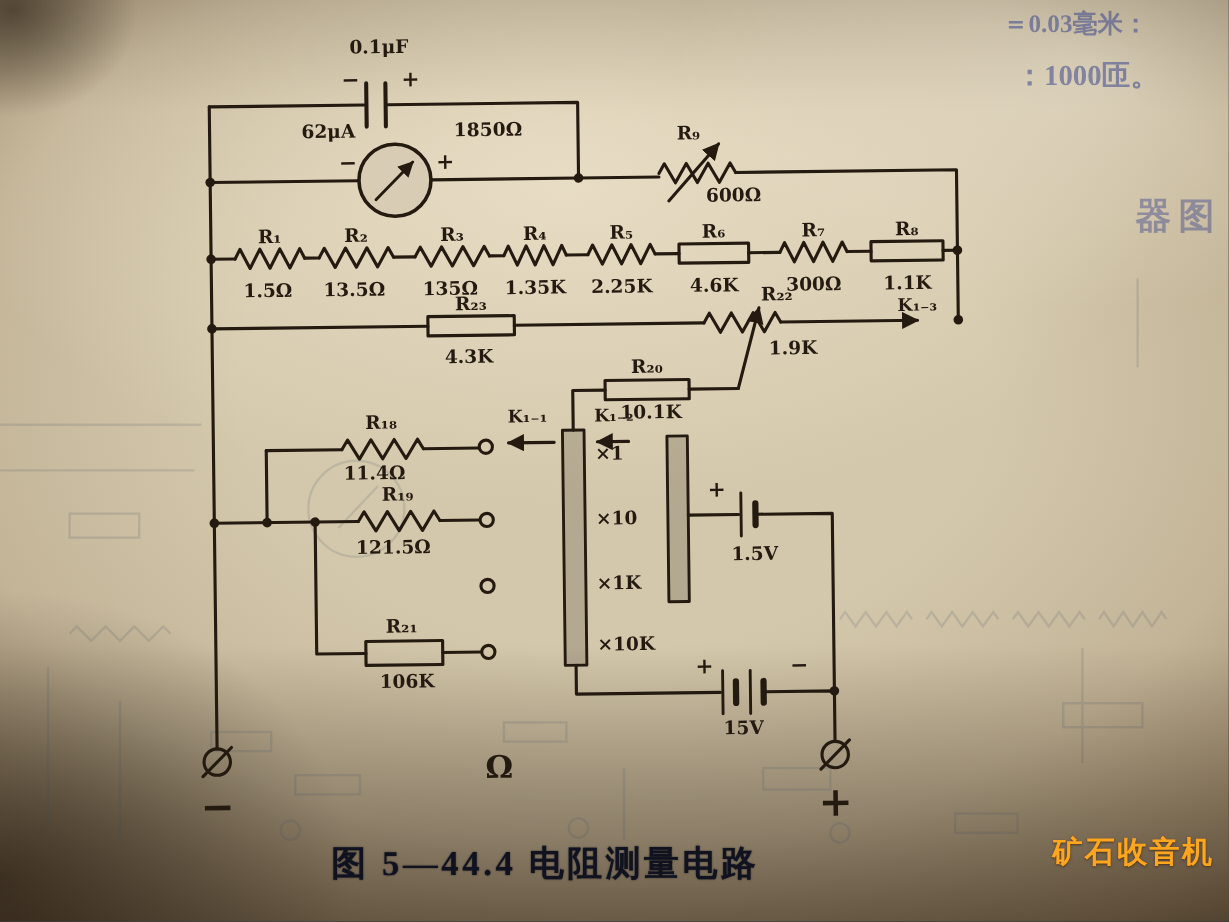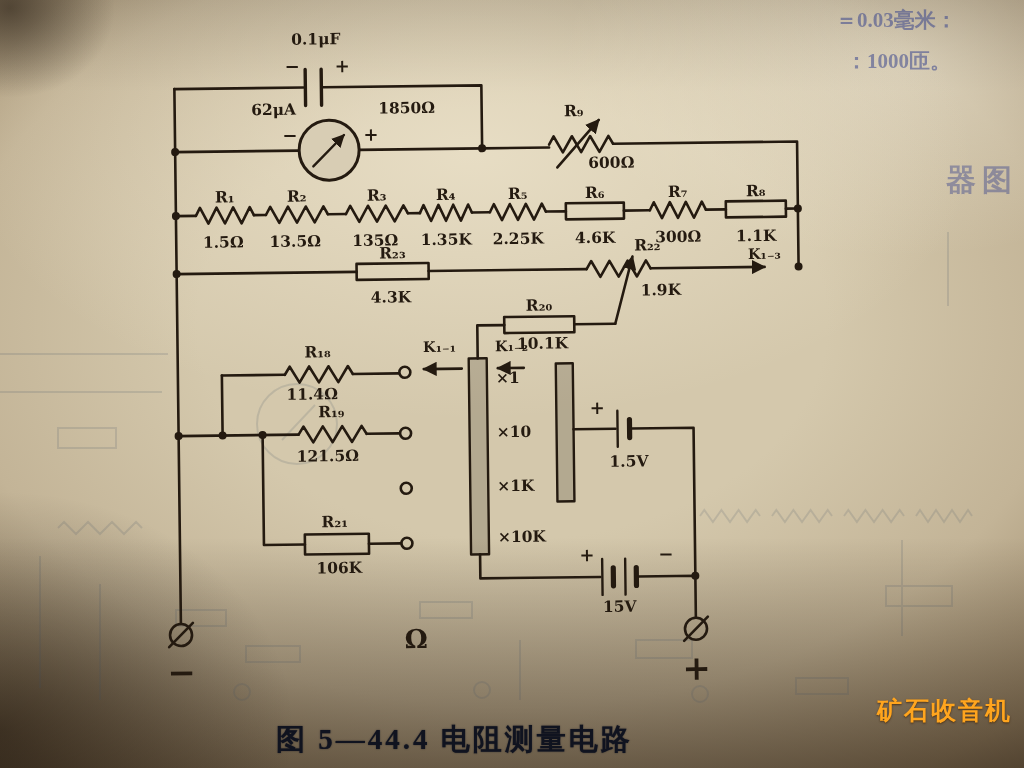--- a/index.html
+++ b/index.html
@@ -18,24 +18,24 @@
   .ink{stroke:#241a10;stroke-width:2.6;fill:none;stroke-linecap:round;stroke-linejoin:round;}
   .lbl text{font:bold 15.5px "DejaVu Serif", serif;fill:#241a10;}
   .lbl text.sm{font-size:14.5px;}
   .lbl text.sign{font-size:18px;}
   .lbl text.big{font-size:34px;}
   .lbl text.ohm{font-size:26px;}
   .ghost{stroke:#3d4e63;stroke-width:2;fill:none;opacity:0.15;}
   .gt{position:absolute;color:rgba(44,58,138,0.5);font-weight:bold;filter:blur(0.4px);
       font-family:"Liberation Serif",serif;white-space:nowrap;}
   .gt1{top:6px;left:836px;font-size:21px;}
-  .gt2{top:47px;left:846px;font-size:21px;}
+  .gt2{top:47px;left:846px;font-size:24px;}
   .gt3{top:160px;left:946px;font-size:30px;letter-spacing:6px;color:rgba(44,58,138,0.4);}
   .caption{
-    position:absolute;left:276px;top:720px;width:440px;
+    position:absolute;left:276px;top:700px;width:440px;
     font-family:"Liberation Serif",serif;font-weight:bold;font-size:29px;
     color:#10131f;letter-spacing:3px;text-shadow:0 0 1.5px rgba(16,19,31,0.75);
   }
   .watermark{position:absolute;right:12px;top:696px;text-align:center;line-height:1.15;
     font-family:"Liberation Sans",sans-serif;}
   .wm1{color:#ffa51e;font-size:25px;font-weight:bold;letter-spacing:2px;
        text-shadow:0 1px 2px rgba(60,30,0,0.7);}
   .wm2{color:#f2f2ea;font-size:18.5px;font-weight:bold;
        text-shadow:0 1px 2px rgba(0,0,0,0.65);}
 </style>

